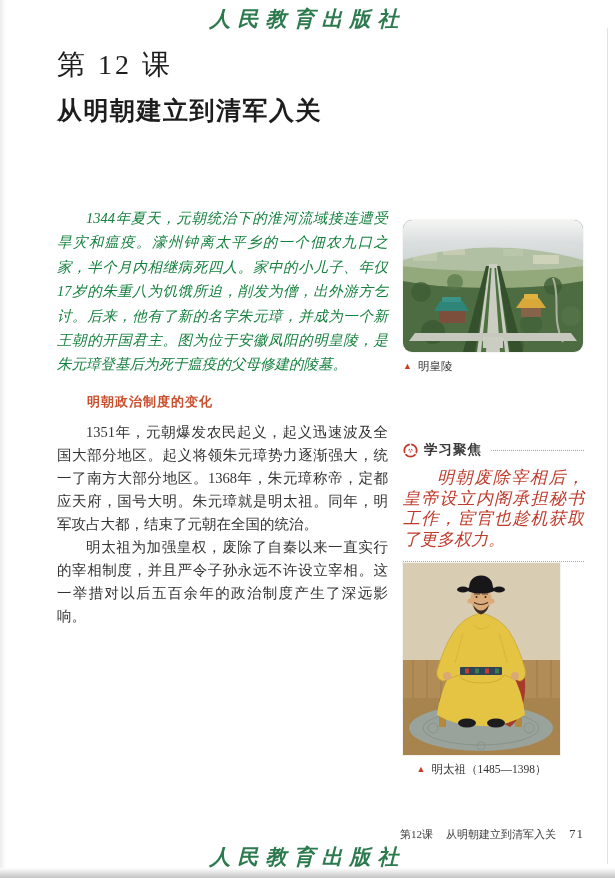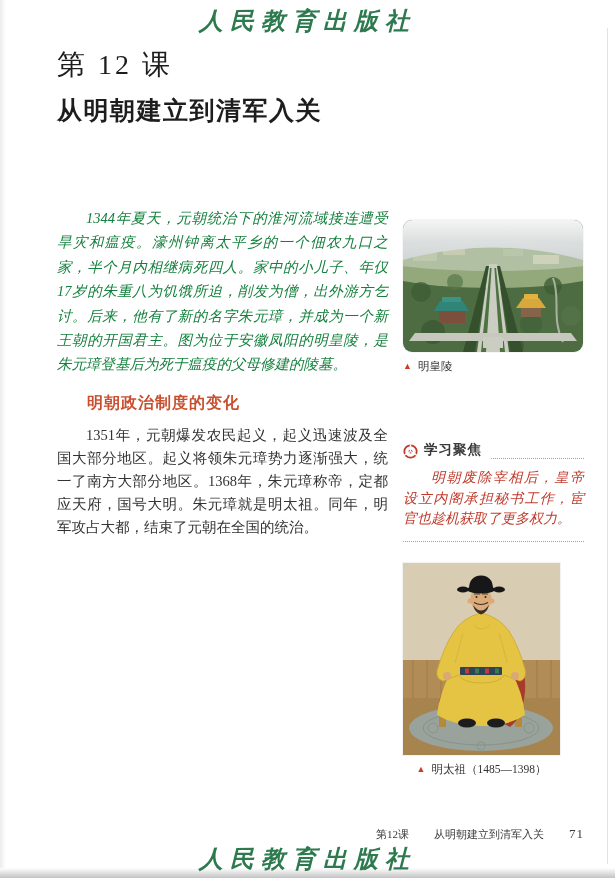--- a/index.html
+++ b/index.html
@@ -11,69 +11,69 @@
   .edge-left  { position:absolute; left:0; top:0; bottom:10px; width:6px;
                 background:linear-gradient(to right,#ececec,#ffffff); }
   .edge-right { position:absolute; right:7px; top:28px; bottom:14px; width:1px; background:#e2e2e2; }
   .edge-bottom{ position:absolute; left:0; right:0; bottom:0; height:10px;
                 background:linear-gradient(#ffffff,#c3c3c3); }
 
   
   .brand-logo {
     position:absolute; left:0; width:100%; text-align:center;
     color:#2c7a4e; font-style:italic; font-weight:bold;
-    font-size:24px; letter-spacing:7px; white-space:nowrap;
+    font-size:21px; letter-spacing:7px; white-space:nowrap;
   }
   .brand-top    { top:5px; }
   .brand-bottom { top:843px; }
 
   
   .title-block { position:absolute; left:57px; top:46px; color:#1d1d1d; }
   .lesson-number { font-size:28px; letter-spacing:3px; }
   .lesson-title  { font-size:25px; font-weight:600; letter-spacing:1.5px; margin-top:10px; }
 
   
   .left-col { position:absolute; left:57px; top:206px; width:331px;
               color:#333333; font-size:14.5px; text-align:justify; }
   .intro-para { line-height:24.4px; text-indent:2em; font-style:italic; color:#15803d; margin:0; }
   .section-heading {
     margin:16px 0 10px 30px; font-family:"Liberation Sans","DejaVu Sans",sans-serif;
-    font-size:16px; font-weight:bold; color:#c9502f; letter-spacing:1px;
+    font-size:13px; font-weight:bold; color:#c9502f; letter-spacing:1px;
   }
   .body-para { line-height:23px; text-indent:2em; margin:0; }
 
   
   .figure-tomb { position:absolute; left:403px; top:220px; width:180px; }
   .tomb-img { width:180px; height:132px; border-radius:9px; overflow:hidden;
               box-shadow:0 0 0 1px rgba(0,0,0,0.04); }
   .tomb-img svg { display:block; width:100%; height:100%; }
   .figure-caption { margin-top:7px; font-size:11.5px; color:#333;
                     display:flex; align-items:center; gap:6px; }
   .caption-marker { color:#c8401f; font-size:9px; line-height:1; }
 
   .figure-portrait { position:absolute; left:403px; top:563px; width:157px; }
   .portrait-img { width:157px; height:192px; overflow:hidden;
                   box-shadow:0 0 0 1px rgba(0,0,0,0.05); }
   .portrait-img svg { display:block; width:100%; height:100%; }
   .portrait-caption { justify-content:center; }
 
   
   .focus-box { position:absolute; left:403px; top:441px; width:181px; }
-  .focus-header { display:flex; align-items:flex-end; gap:6px; }
+  .focus-header { display:flex; align-items:center; gap:6px; }
   .focus-icon { width:15px; height:15px; flex:0 0 auto; }
   .focus-title { font-family:"Liberation Sans","DejaVu Sans",sans-serif;
                  font-weight:bold; font-size:13.5px; color:#3a3a3a; letter-spacing:1px; }
   .focus-leader { flex:1; border-top:1px dotted #d8907e; height:0; margin-left:3px; }
-  .focus-text { margin:9px 0 0 0; font-size:14px; line-height:20.5px; color:#bf3a2b;
+  .focus-text { margin:9px 0 0 0; font-size:17px; line-height:20.5px; color:#bf3a2b;
                 text-indent:2em; text-align:justify; font-style:italic;
                 padding-bottom:11px; border-bottom:1px dotted #d8907e; }
 
   
   .page-footer { position:absolute; top:826px; right:31px; font-size:11px; color:#3a3a3a;
-                 display:flex; align-items:baseline; gap:25px;
+                 display:flex; align-items:baseline; gap:13px;
                  font-family:"Liberation Serif","DejaVu Serif",serif;margin-left:12px; }
   .footer-page-num { font-size:13px; letter-spacing:1px; }
 </style>
 </head>
 <body>
 
 <div class="page">
 
   <div class="edge-left"></div>
   <div class="edge-right"></div>
@@ -83,20 +83,21 @@
 
   <div class="title-block">
     <div class="lesson-number">第 12 课</div>
     <div class="lesson-title">从明朝建立到清军入关</div>
   </div>
 
   <div class="left-col">
     <p class="intro-para">1344年夏天，元朝统治下的淮河流域接连遭受旱灾和瘟疫。濠州钟离太平乡的一个佃农九口之家，半个月内相继病死四人。家中的小儿子、年仅17岁的朱重八为饥饿所迫，削发为僧，出外游方乞讨。后来，他有了新的名字朱元璋，并成为一个新王朝的开国君主。图为位于安徽凤阳的明皇陵，是朱元璋登基后为死于瘟疫的父母修建的陵墓。</p>
     <div class="section-heading">明朝政治制度的变化</div>
     <p class="body-para">1351年，元朝爆发农民起义，起义迅速波及全国大部分地区。起义将领朱元璋势力逐渐强大，统一了南方大部分地区。1368年，朱元璋称帝，定都应天府，国号大明。朱元璋就是明太祖。同年，明军攻占大都，结束了元朝在全国的统治。</p>
+    <p class="body-para">明太祖为加强皇权，废除了自秦以来一直实行的宰相制度，并且严令子孙永远不许设立宰相。这一举措对以后五百余年的政治制度产生了深远影响。</p>
   </div>
 
   <figure class="figure-tomb" style="margin:0">
     <div class="tomb-img">
       <svg viewBox="0 0 180 132" preserveAspectRatio="none">
         <defs>
           <linearGradient id="sky" x1="0" y1="0" x2="0" y2="1">
             <stop offset="0" stop-color="#f4f5f3"></stop>
             <stop offset="1" stop-color="#c6ccce"></stop>
           </linearGradient>

